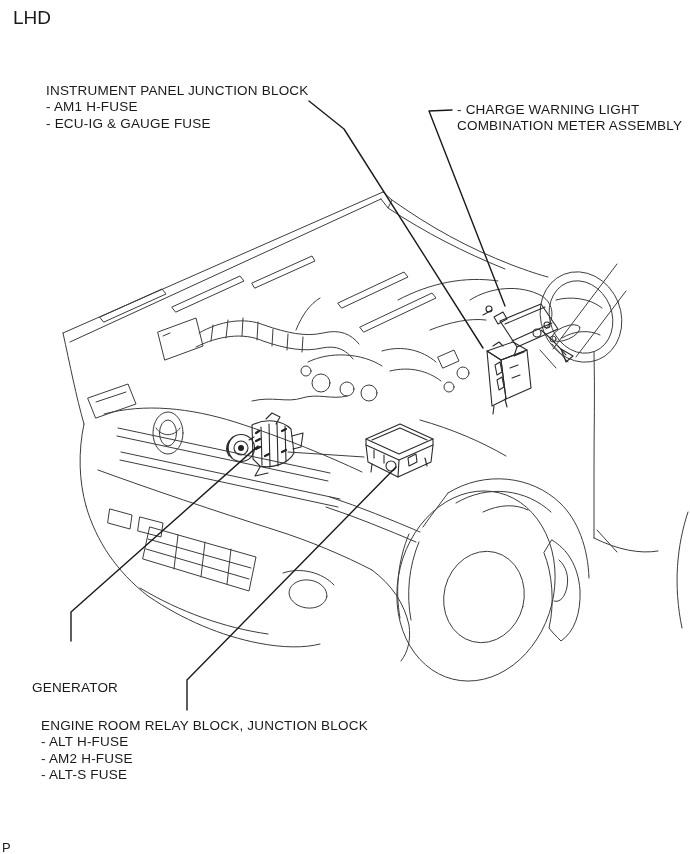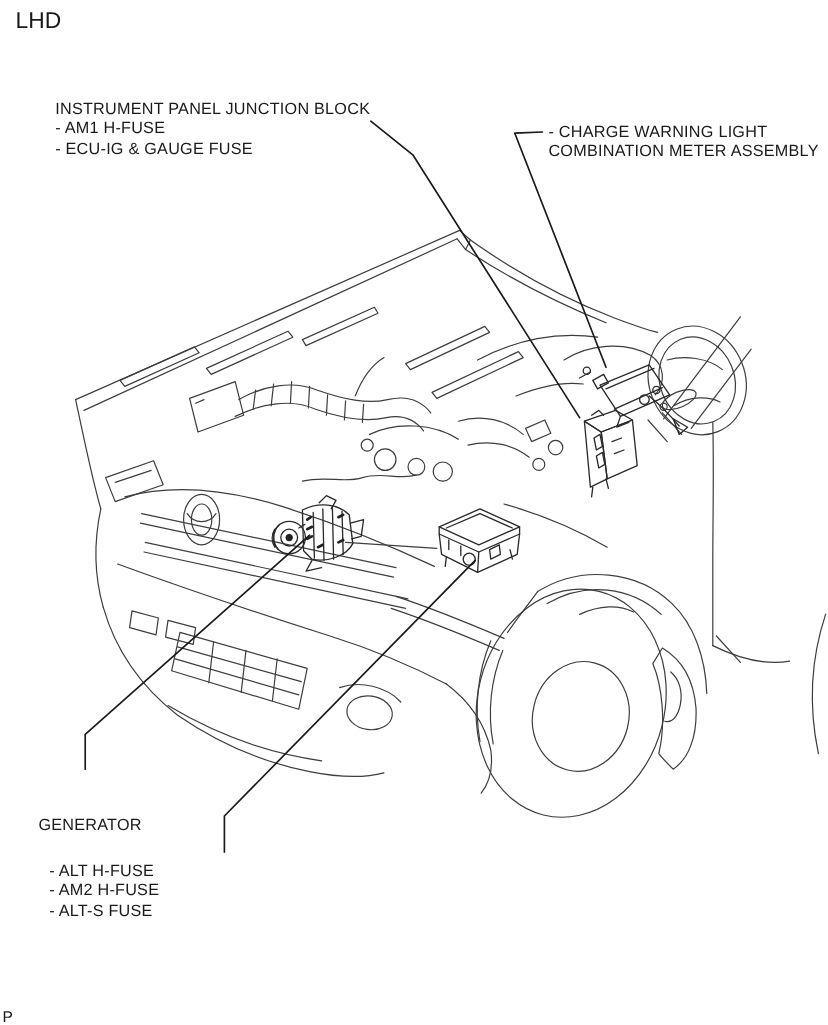--- a/index.html
+++ b/index.html
@@ -227,20 +227,21 @@
   <div class="label" style="left:457px;top:102px;">
     <div>- CHARGE WARNING LIGHT</div>
     <div>COMBINATION METER ASSEMBLY</div>
   </div>
 
   <div class="label" style="left:32px;top:641px;margin-top:39px;">
     <div>GENERATOR</div>
   </div>
 
   <div class="label" style="left:41px;top:718px;line-height:16px;">
+    <div>ENGINE ROOM RELAY BLOCK, JUNCTION BLOCK</div>
     <div>- ALT H-FUSE</div>
     <div>- AM2 H-FUSE</div>
     <div>- ALT-S FUSE</div>
   </div>
 
   <div class="marker" style="left:2px;top:840px;font-size:13px;">P</div>
 
 </div>
 
 </body></html>

